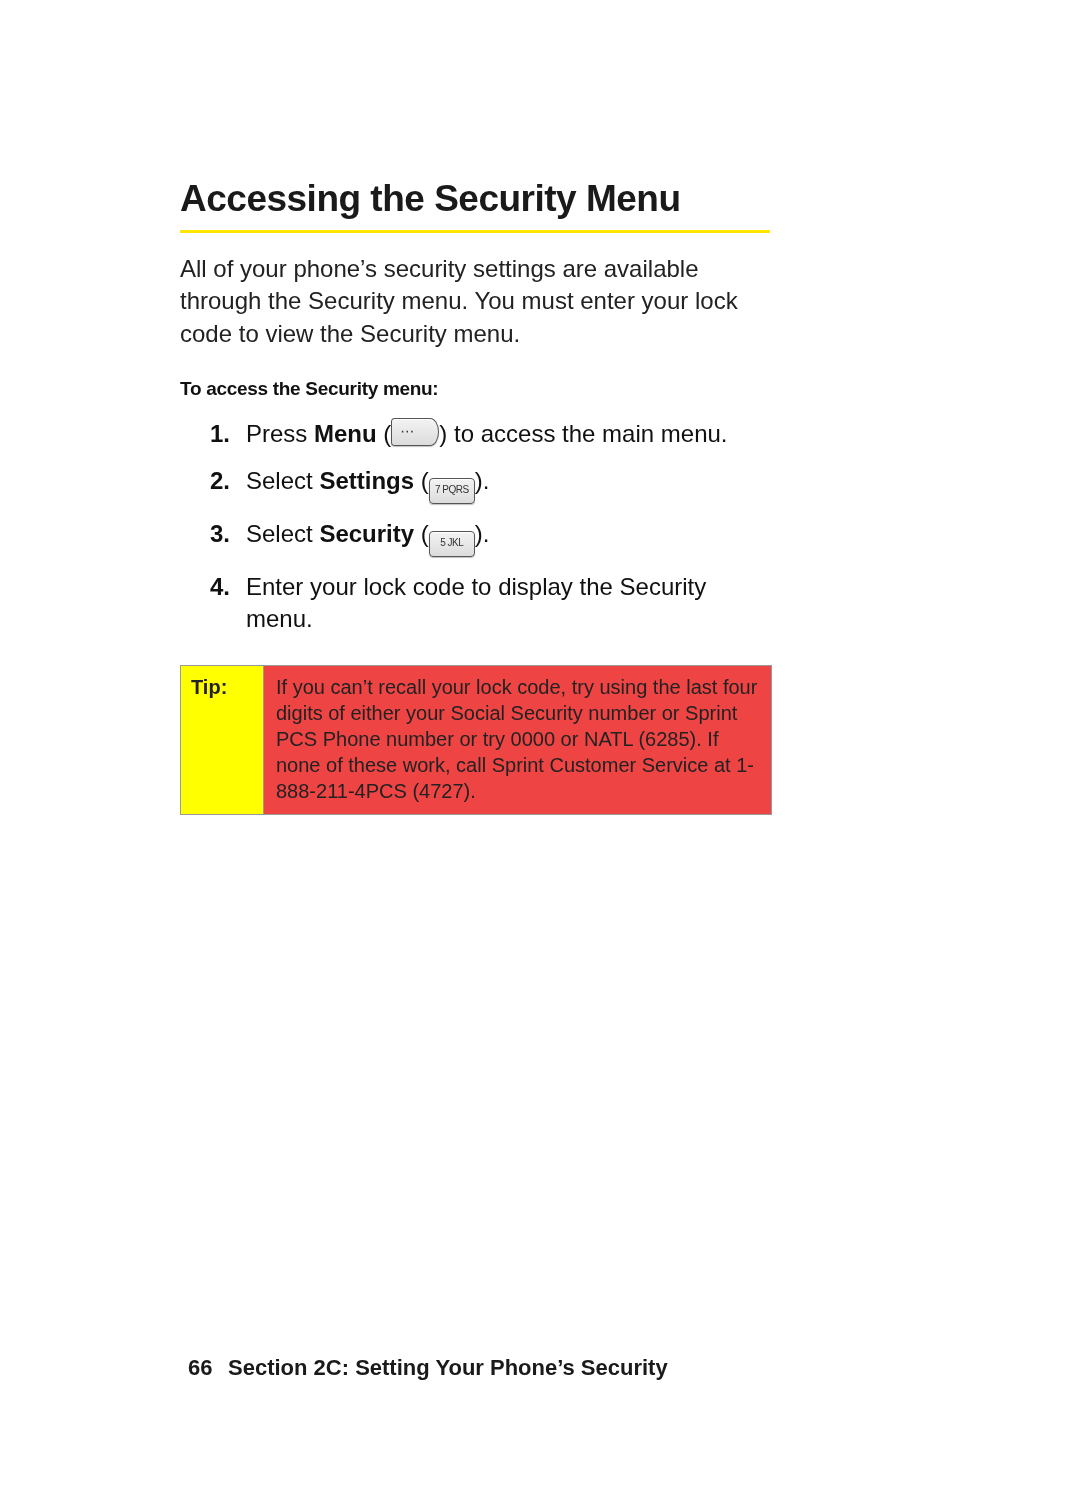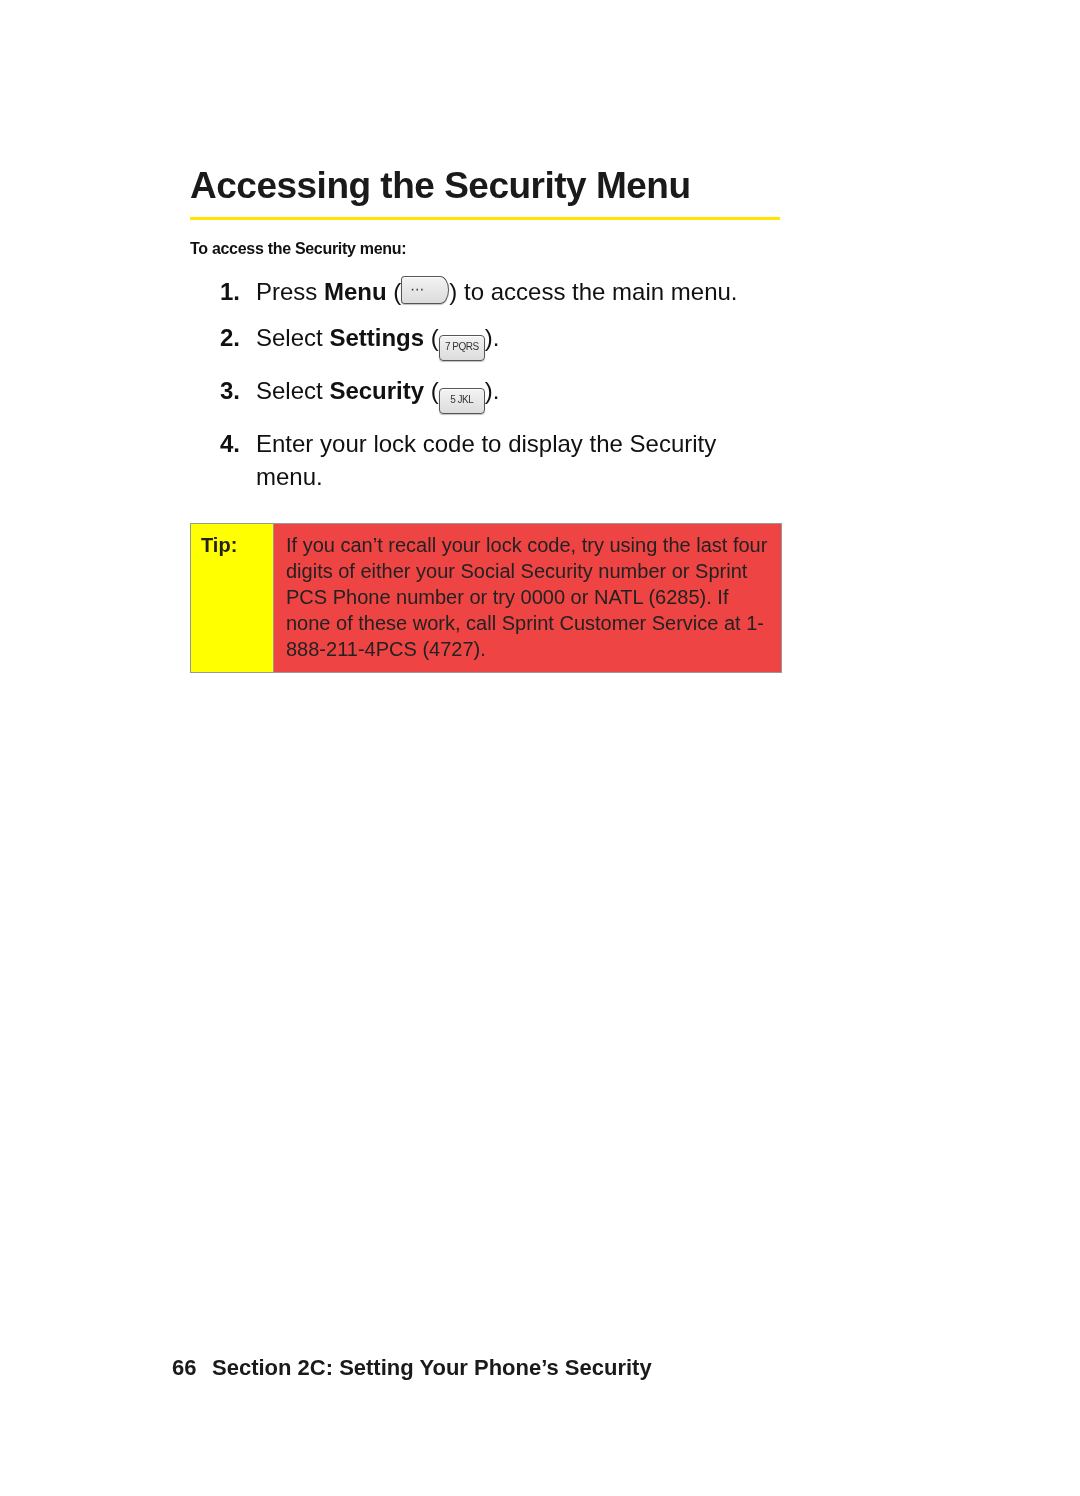--- a/index.html
+++ b/index.html
@@ -12,23 +12,22 @@
     color: #111;
   }
   .page {
     position: relative;
     width: 1080px;
     height: 1496px;
   }
   .content {
     position: absolute;
     left: 180px;
-    top: 165px;
+    top: 178px;
     width: 590px;
-    margin-left: 10px;
   }
   h1.title {
     font-size: 37px;
     font-weight: 700;
     margin: 0 0 10px 0;
     letter-spacing: -0.5px;
     color: #1a1a1a;
   }
   .rule-yellow {
     border: 0;
@@ -36,21 +35,21 @@
     margin: 0 0 20px 0;
     width: 100%;
   }
   p.intro {
     font-size: 24px;
     line-height: 1.35;
     margin: 0 0 28px 0;
     color: #222;
   }
   .subhead {
-    font-size: 16px;
+    font-size: 19px;
     font-weight: 700;
     margin: 0 0 18px 0;
     letter-spacing: -0.3px;
   }
   ol.steps {
     list-style: none;
     padding: 0;
     margin: 0 0 30px 30px;
     counter-reset: step;
   }
@@ -114,40 +113,41 @@
     font-weight: 700;
     padding: 8px 8px 8px 10px;
     font-size: 20px;
   }
   .tipbox .tip-body {
     flex: 1 1 auto;
     padding: 8px 12px 10px 12px;
   }
   .footer {
     position: absolute;
-    left: 172px;
+    left: 188px;
     bottom: 115px;
     width: 590px;
     display: flex;
     justify-content: space-between;
     align-items: baseline;
     font-size: 22px;
     font-weight: 700;
     color: #1a1a1a;
   }
   .footer .page-num { min-width: 40px; }
   .footer .section-title { flex: 1; }
 </style>
 </head>
 <body>
 
 <div class="page">
   <div class="content">
     <h1 class="title">Accessing the Security Menu</h1>
     <hr class="rule-yellow">
+    <p class="intro">All of your phone’s security settings are available through the Security menu. You must enter your lock code to view the Security menu.</p>
     <div class="subhead">To access the Security menu:</div>
 
     <ol class="steps">
       <li>
         <span class="num">1.</span>
         <span>Press </span><span class="b">Menu</span><span> (</span><span class="key menu"></span><span>) to access the main menu.</span>
       </li>
       <li>
         <span class="num">2.</span>
         <span>Select </span><span class="b">Settings</span><span> (</span><span class="key">7 PQRS</span><span>).</span>

